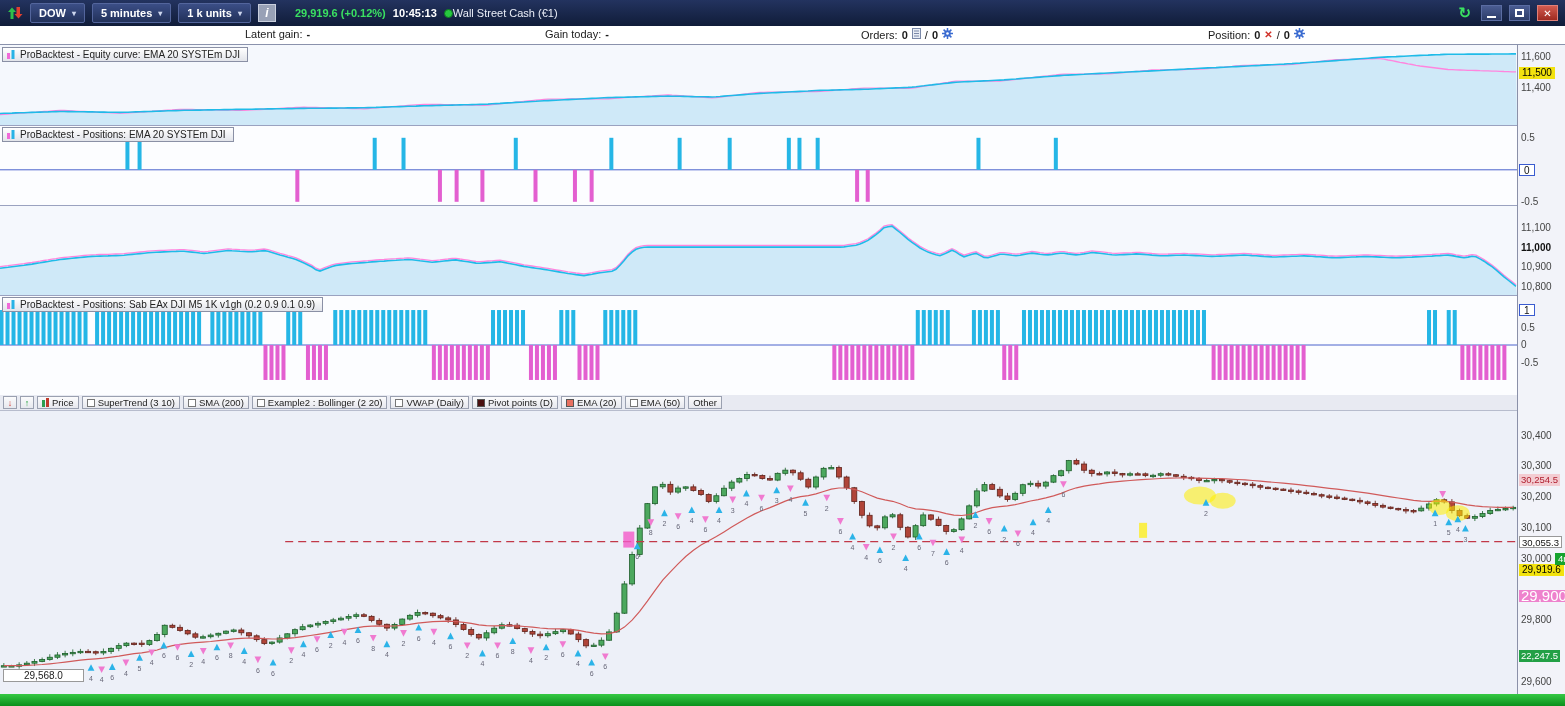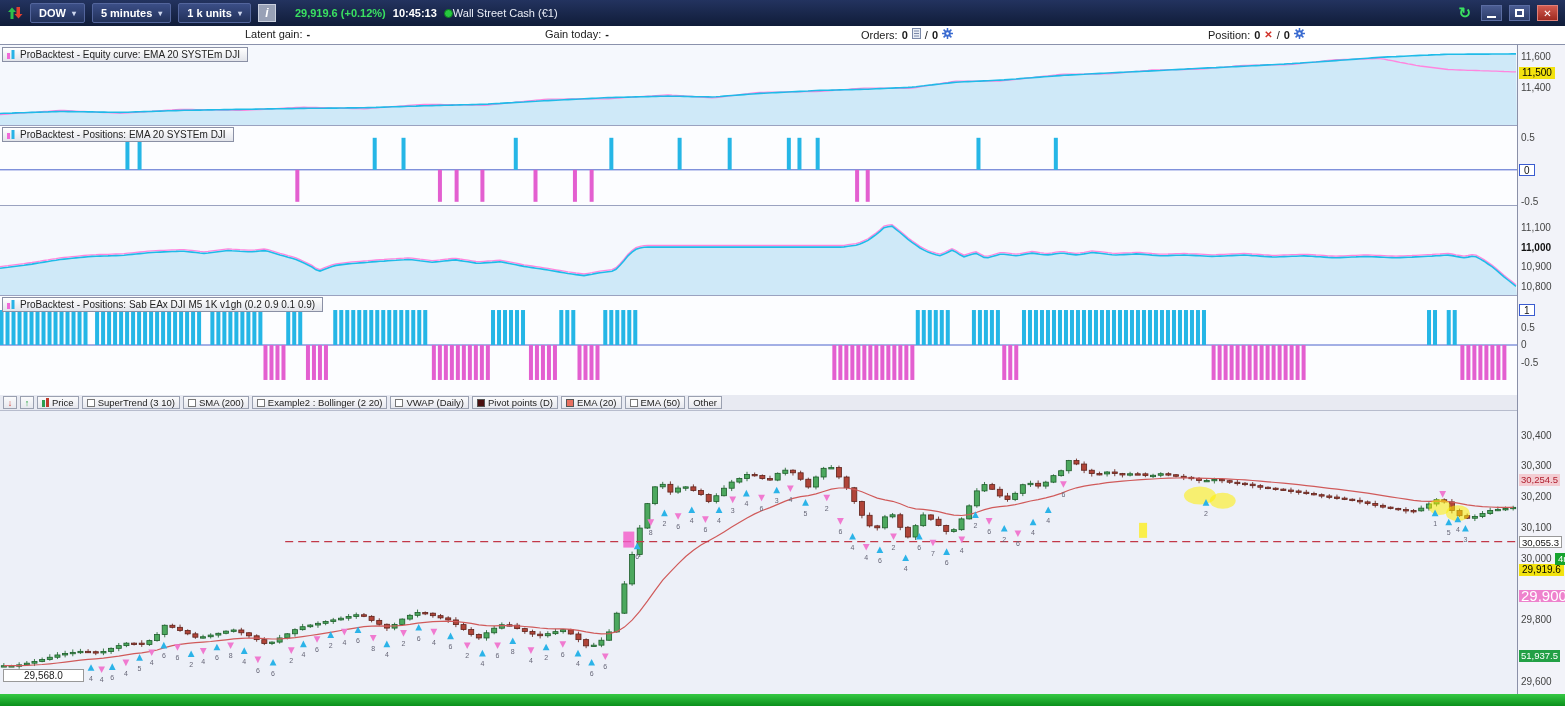--- a/index.html
+++ b/index.html
@@ -1057,18 +1057,18 @@
       <div class="tick" style="top: 446.1px;">30,200</div>
       <div class="tick" style="top: 476.9px;">30,100</div>
       <div class="tick" style="top: 507.7px;">30,000</div>
       <div class="tick" style="top: 569.2px;">29,800</div>
       <div class="tick" style="top: 630.7px;">29,600</div>
       <div class="tick red-level" style="top: 429.4px;">30,254.5</div>
       <div class="tick plain-box" style="top: 490.6px;">30,055.3</div>
       <div class="tick yellow" style="top: 519.4px;">29,919.6</div>
       <div class="tick countdown" style="top: 508px; margin-left: 36px;">4m44s</div>
       <div class="tick pink-level" style="top: 545.1px;">29,900.9</div>
-      <div class="tick green-level" style="top: 604.5px;">51,937.5</div>
+      <div class="tick green-level" style="top: 604.5px;">22,247.5</div>
     </div>
 
   <div id="low-label">29,568.0</div>
   <div id="bottombar"></div>
 </div>
 
 </body></html>

